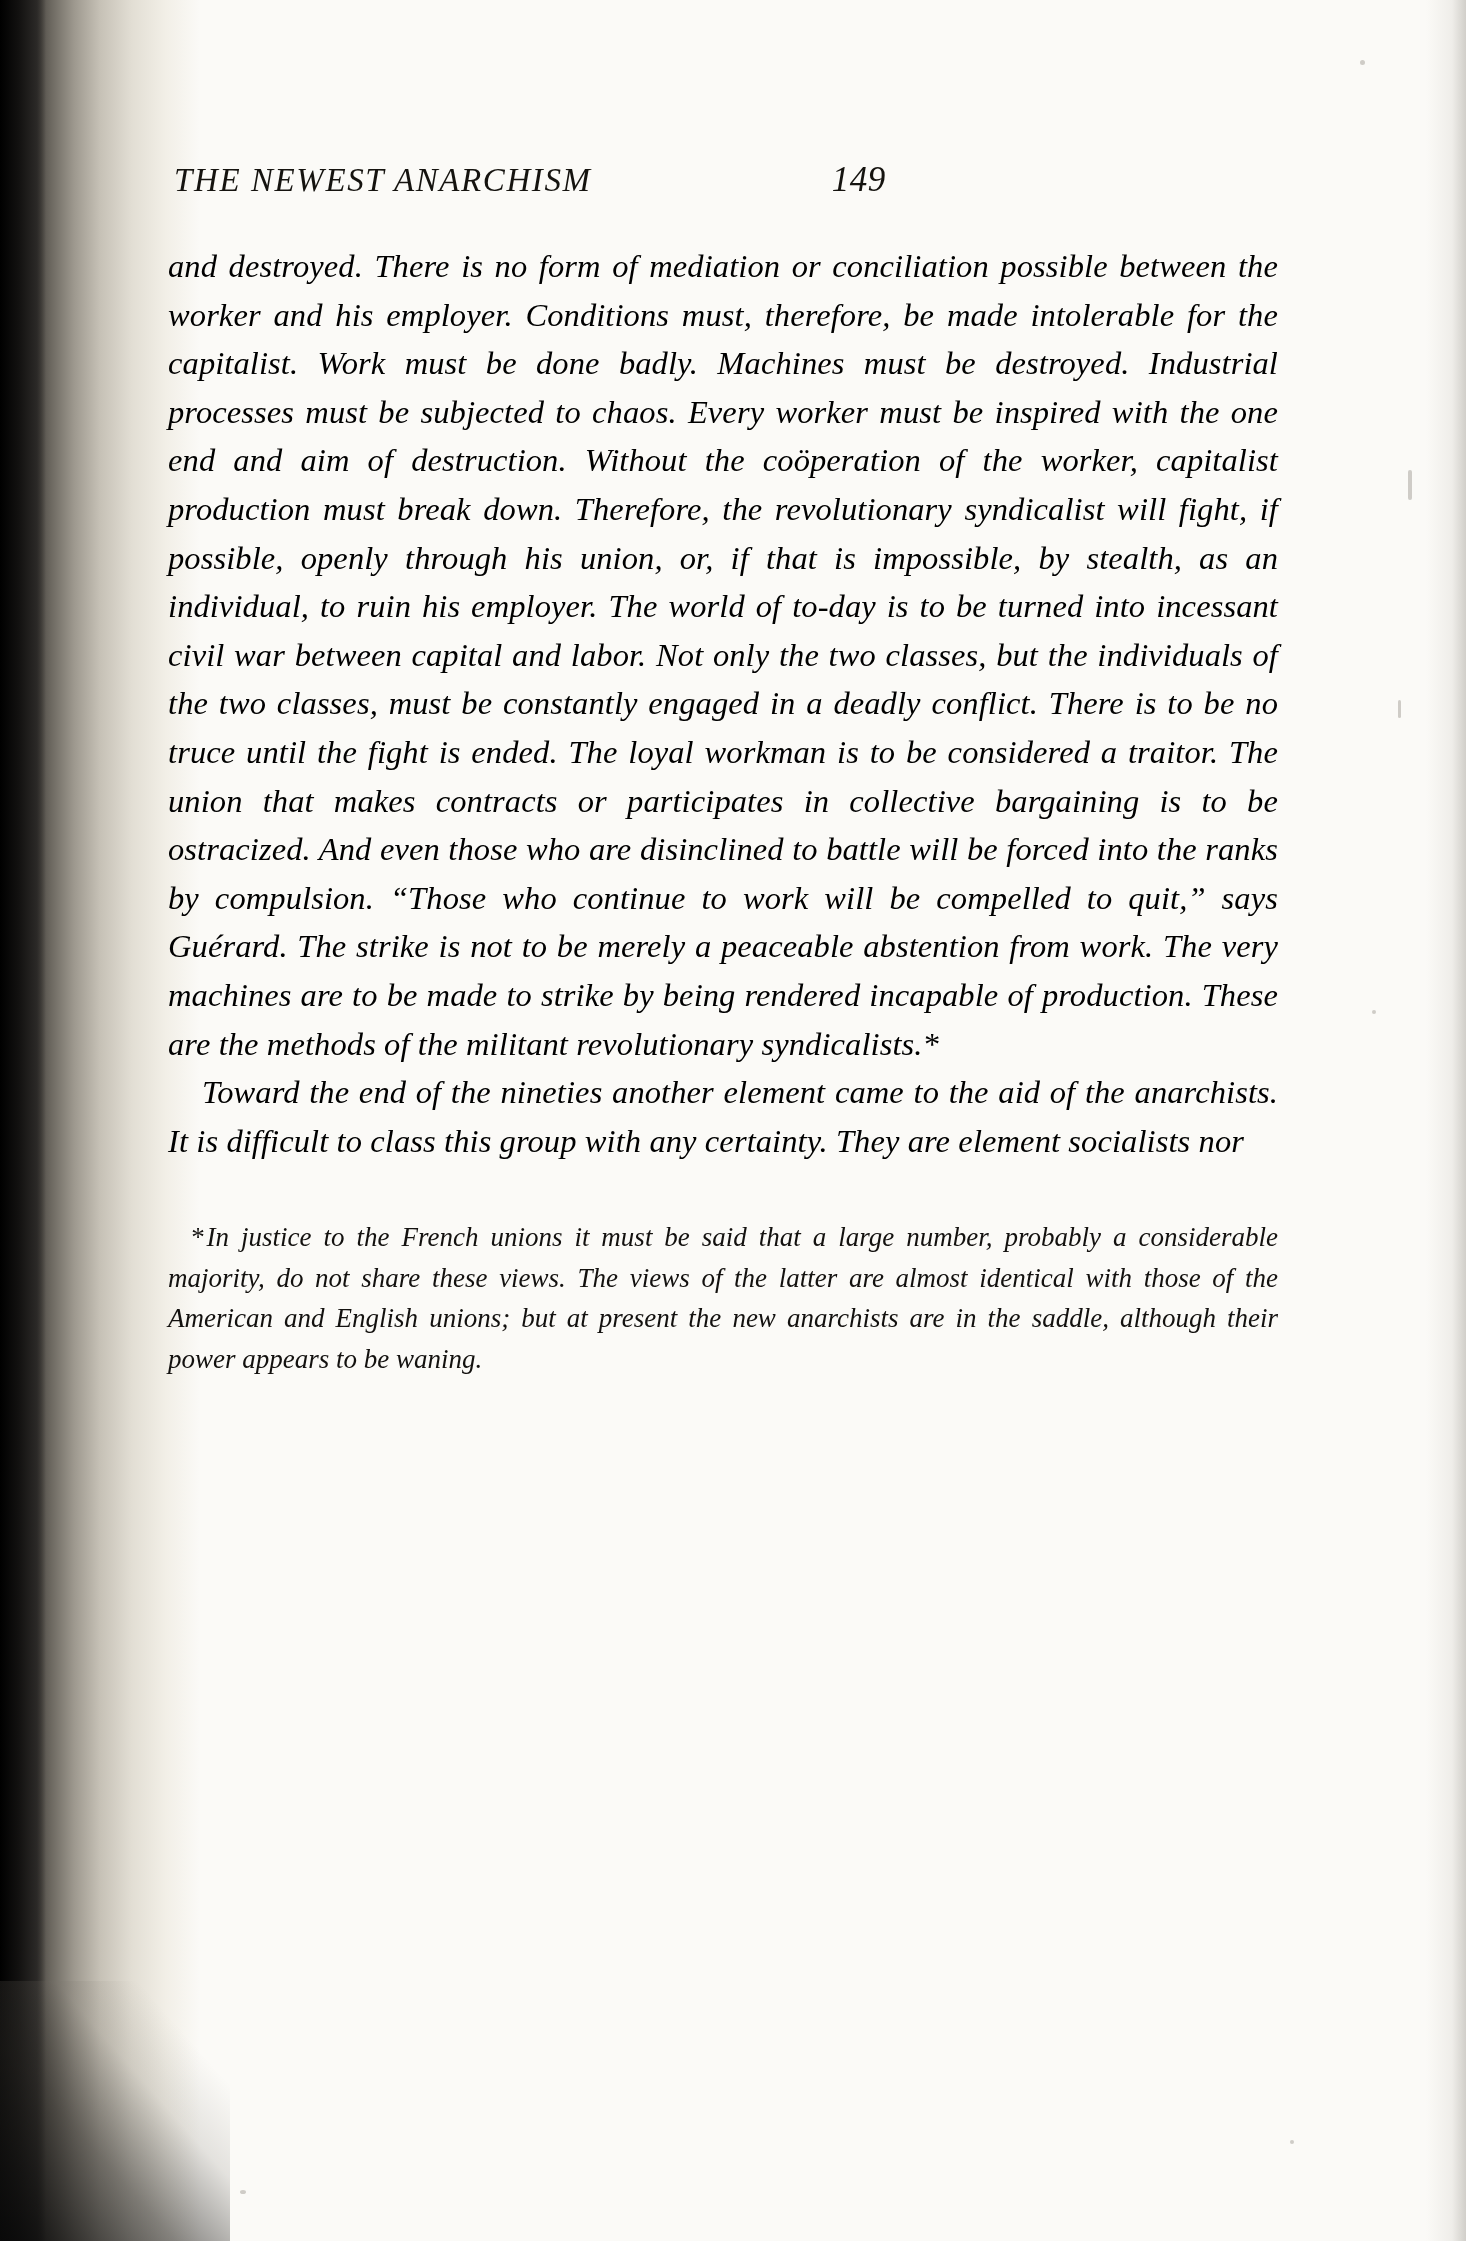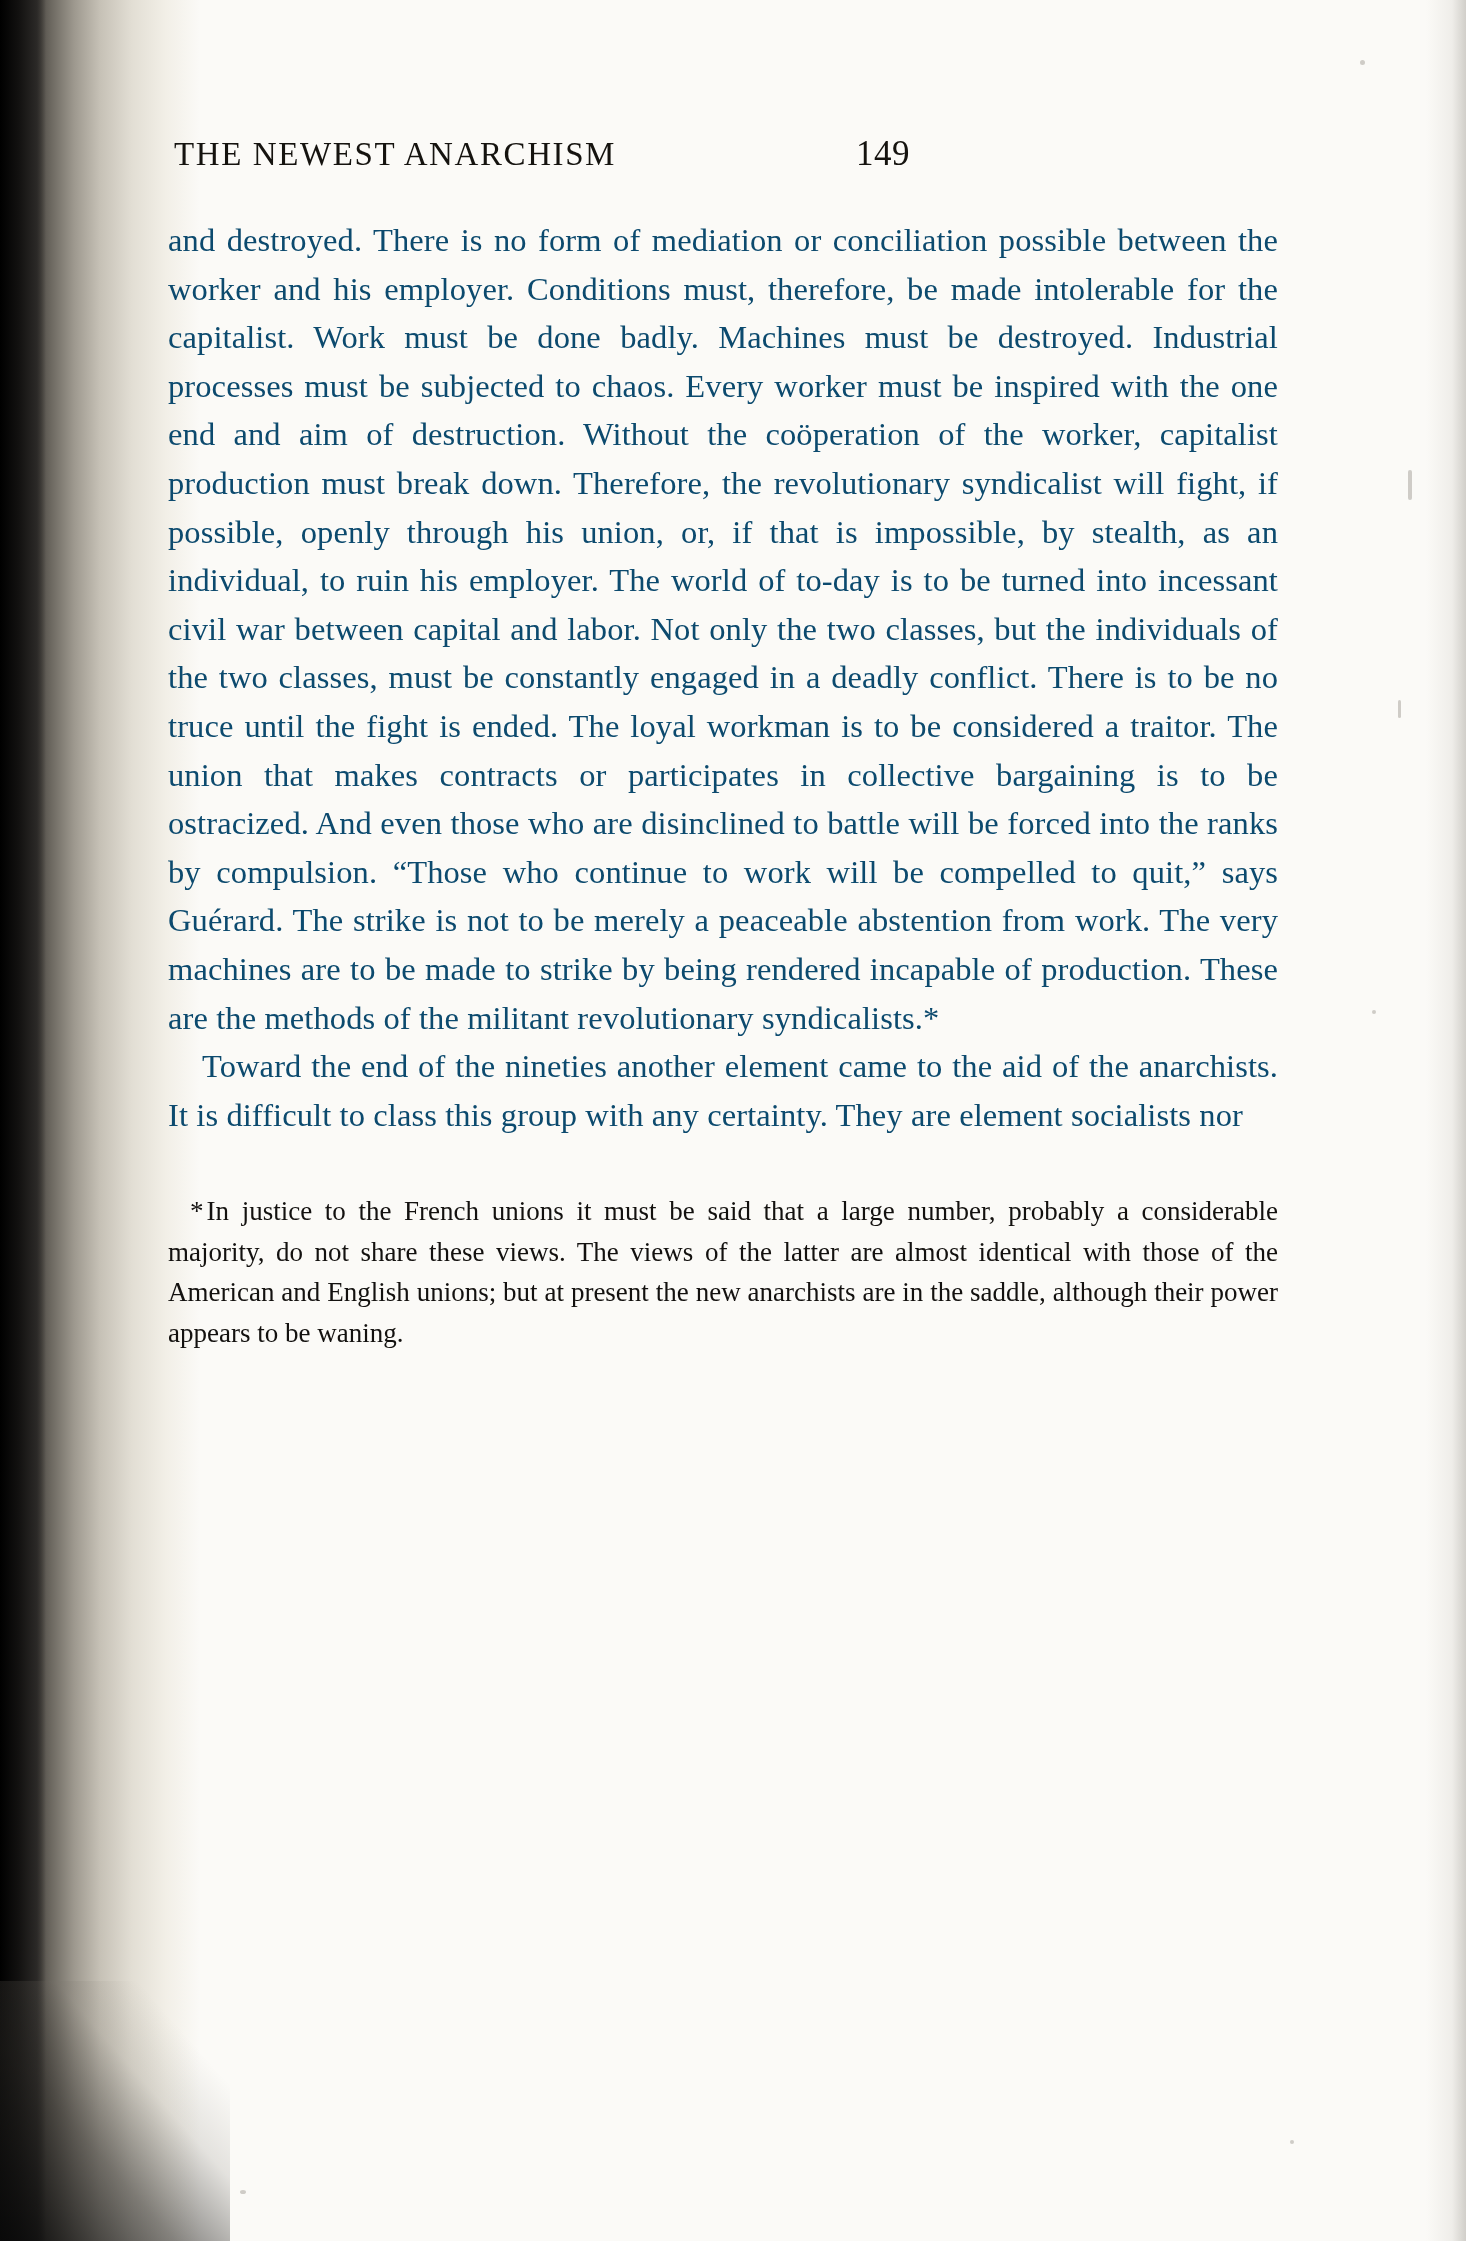--- a/index.html
+++ b/index.html
@@ -75,22 +75,23 @@
     border-radius: 50%;
     background: #9a958c;
     opacity: .45;
     pointer-events: none;
   }
 
   
   .text-column {
     position: absolute;
     left: 168px;
-    top: 134px;
+    top: 160px;
     width: 1110px;
+    font-style: italic;
   }
 
   .running-head {
     display: flex;
     align-items: baseline;
     justify-content: flex-start;
     margin-bottom: 42px;
     padding-left: 6px;
   }
   .running-title {
@@ -102,21 +103,21 @@
   .folio {
     font-size: 35px;
     color: #15130f;
     margin-left: 240px;
     letter-spacing: .5px;
   }
 
   .body-text {
     font-size: 32.5px;
     line-height: 48.6px;
-    color: #0c4a6e;
+    color: #000000;
     text-align: justify;
     text-justify: inter-word;
     letter-spacing: .1px;
     margin-top: 12px;
   }
   .body-text p {
     margin: 0;
   }
   .body-text p.indent {
     text-indent: 34px;

